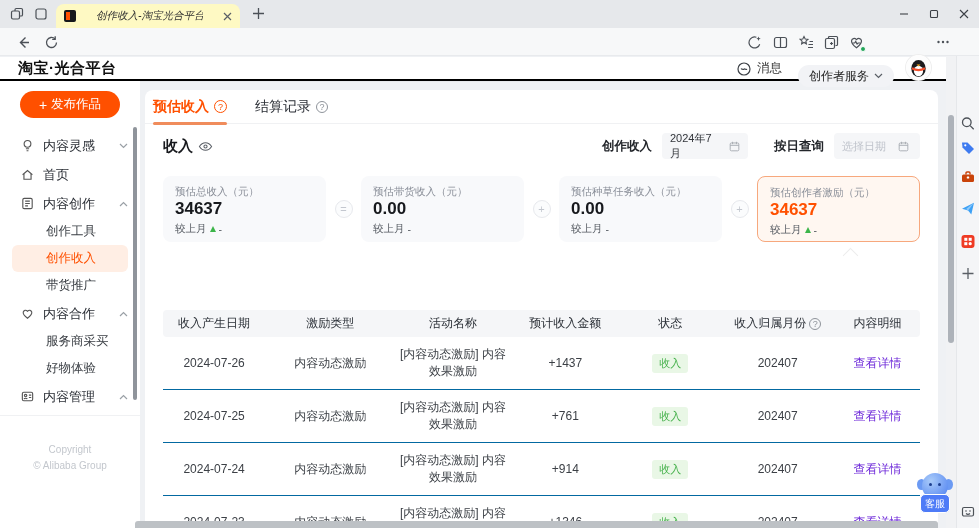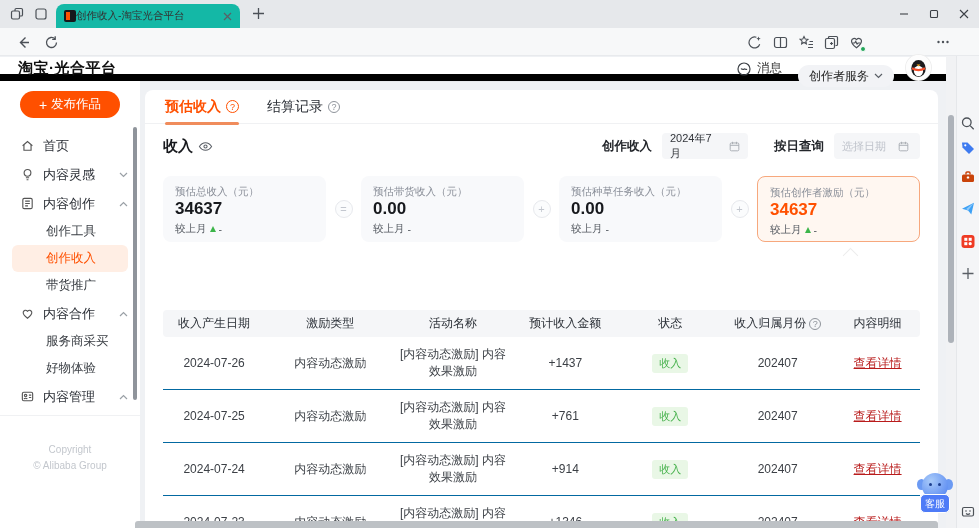--- a/index.html
+++ b/index.html
@@ -4,21 +4,21 @@
 <style>
   * { margin:0; padding:0; box-sizing:border-box; }
   html,body { width:979px; height:528px; }
   body { font-family:"Liberation Sans","DejaVu Sans",sans-serif; }
   .screen { position:relative; width:979px; height:528px; background:#eff1f4; overflow:hidden; }
   svg { display:block; }
 
   
   .tabstrip { position:absolute; left:0; top:0; width:100%; height:28px; background:#e6e8eb; }
   .ts-icon { position:absolute; top:7px; color:#4b5057; }
-  .tab { position:absolute; left:56px; top:4px; width:184px; height:24px; background:#14b8a6; border-radius:8px 8px 0 0; display:flex; align-items:center; padding:0 8px; gap:0; }
+  .tab { position:absolute; left:56px; top:4px; width:184px; height:24px; background:#fef9c3; border-radius:8px 8px 0 0; display:flex; align-items:center; padding:0 8px; gap:20px;font-style:italic; }
   .favicon { width:12px; height:12px; border-radius:2px; background:#16181c; position:relative; flex:none; }
   .favicon::after { content:""; position:absolute; left:2px; top:2px; width:4px; height:8px; background:#ff5000; }
   .tab-title { font-size:10.5px; color:#333; white-space:nowrap; overflow:hidden; flex:1; }
   .newtab { position:absolute; left:252px; top:7px; color:#4b5057; }
   .win-controls { position:absolute; right:0; top:0; height:28px; display:flex; }
   .wc { width:30px; height:28px; display:flex; align-items:center; justify-content:center; color:#3c4046; }
 
   .toolbar { position:absolute; left:0; top:28px; width:100%; height:28px; background:#f7f8f9; border-bottom:1px solid #e8eaed; }
   .tb-icon { position:absolute; top:6.5px; color:#4c5158; }
   .urlbar { position:absolute; left:66px; top:31px; width:672px; height:22px; background:#fff; border-radius:11px; box-shadow:0 0 0 1px #e7e9ec; display:flex; align-items:center; padding:0 10px; gap:7px; }
@@ -26,21 +26,21 @@
   .url-text b { color:#24272b; font-weight:normal; }
   .read-aloud { font-size:11px; color:#4c5158; }
   .read-aloud sup { font-size:7px; }
   .divider-v { position:absolute; left:764px; top:34px; width:1px; height:16px; background:#d7dade; }
   .login-pill { position:absolute; left:872px; top:33px; height:20px; width:56px; border:1px solid #d0604a; border-radius:10px; display:flex; align-items:center; justify-content:center; gap:5px; background:#fff0; }
   .login-pill .txt { font-size:10.5px; color:#c13a28; }
   .copilot { position:absolute; left:956px; top:33px; width:17px; height:17px; border-radius:50%; background:conic-gradient(#2f7cf6,#26c6da,#f6a821,#ef5da8,#2f7cf6); }
   .ess-dot { position:absolute; right:-2px; bottom:-2px; width:6px; height:6px; border-radius:50%; background:#23a55a; border:1px solid #fff; }
 
   
-  .appheader { position:absolute; left:0; top:57px; width:956px; height:24px; background:#fff; border-bottom:7px solid #000000; }
+  .appheader { position:absolute; left:0; top:57px; width:956px; height:24px; background:#fff; border-bottom:2px solid #000000; }
   .logo { position:absolute; left:18px; top:2px; font-size:15px; font-weight:bold; color:#111; letter-spacing:.5px; }
   .msg-group { position:absolute; left:736px; top:3px; display:flex; align-items:center; gap:5px; color:#333; font-size:12.5px; }
   .service-pill { position:absolute; left:798px; top:0; height:22px; padding:0 11px; background:#f2f3f6; border-radius:11px; display:flex; align-items:center; gap:5px; font-size:12px; color:#222;margin-top:8px; }
   .avatar { position:absolute; left:906px; top:-2px; width:25px; height:25px; border-radius:50%; background:#fff; box-shadow:0 0 0 1px #eee; overflow:hidden; }
 
   
   .sidebar { position:absolute; left:0; top:81px; width:140px; bottom:0; background:#fff; }
   .publish-btn { margin:10px 20px 0 20px; height:27px; border-radius:14px; background:#ff5000; color:#fff; display:flex; align-items:center; justify-content:center; gap:4px; font-size:12.5px; }
   .publish-btn .plus { font-size:14px; }
   .menu { margin-top:13px; }
@@ -48,21 +48,21 @@
   .mi .micon { margin-right:8px; color:#555; }
   .mi .chev { margin-left:auto; color:#9aa0a6; }
   .sub { height:27px; display:flex; align-items:center; padding-left:46px; font-size:12.5px; color:#3c4046; }
   .sub.active { margin:0 12px; padding-left:34px; background:#ffeee4; color:#ff5000; border-radius:6px; }
   .sb-divider { margin-top:4px; border-top:1px solid #f0f1f3; }
   .copyright { margin-top:26px; text-align:center; font-size:10px; color:#c3c7cd; line-height:1.6; }
   .sb-thumb { position:absolute; right:3px; top:46px; width:4px; height:273px; background:#8f949b; border-radius:2px; }
 
   
   .panel { position:absolute; left:145px; top:90px; width:793px; height:438px; background:#fff; border-radius:8px 8px 0 0; }
-  .tabs-row { position:absolute; left:0; top:0; right:0; height:34px; border-bottom:1px solid #f0f1f3; display:flex; align-items:center; padding:0 20px; }
+  .tabs-row { position:absolute; left:0; top:0; right:0; height:34px; border-bottom:1px solid #f0f1f3; display:flex; align-items:center; padding:0 8px; }
   .ptab { position:relative; height:34px; display:flex; align-items:center; gap:5px; margin-right:28px; font-size:14px; color:#2b2f36; }
   .ptab.active { color:#ff5000; font-weight:bold; }
   .ptab.active::after { content:""; position:absolute; left:0; right:0; bottom:-1px; height:3px; border-radius:2px; background:#f08c5c; }
   .help { width:13px; height:13px; border:1px solid currentColor; border-radius:50%; display:inline-flex; align-items:center; justify-content:center; font-size:9px; font-weight:normal; flex:none; }
   .help::after { content:"?"; }
   .help.gray { color:#8f949b; width:12px; height:12px; }
 
   .income-row { position:absolute; left:18px; right:18px; top:42px; height:28px; display:flex; align-items:center; }
   .income-title { font-size:15px; font-weight:bold; color:#17191d; display:flex; align-items:center; gap:5px; }
   .query-group { margin-left:auto; display:flex; align-items:center; gap:10px; }
@@ -88,21 +88,21 @@
   .detail-title { font-size:13.5px; font-weight:bold; color:#1c1f24; display:flex; align-items:center; gap:3px; }
   .download-btn { height:26px; padding:0 14px; border:1px solid #dcdfe3; border-radius:13px; background:#fff; font-size:12px; color:#33363b; display:flex; align-items:center; }
 
   .table { position:absolute; left:18px; right:18px; top:220px; bottom:0; font-size:12px; overflow:hidden; }
   .thead { height:27px; background:#f5f6f8; border-radius:4px; display:flex; align-items:center; color:#2a2f36; }
   .trow { height:53px; display:flex; align-items:center; border-bottom:1px solid #0369a1; color:#3c4046; }
   .cell { display:flex; align-items:center; justify-content:center; text-align:center; gap:3px; padding:0 4px; }
   .c1{width:13.5%;} .c2{width:17.2%;} .c3{width:15.2%;} .c4{width:14.5%;} .c5{width:13.2%;} .c6{width:15.2%;} .c7{width:11.2%;}
   .activity { line-height:1.45; }
   .badge { background:#e9f7e6; color:#48b24e; font-size:11px; padding:2px 7px; border-radius:3px; }
-  .link { color:#b91c1c;text-decoration:underline; }
+  .link { color:#6d28d9; }
 
   
   .page-scroll { position:absolute; right:23px; top:56px; width:10px; bottom:0; background:#f1f2f4; }
   .page-scroll .thumb { position:absolute; left:2px; top:59px; width:6px; height:228px; background:#adb2b9; border-radius:3px; }
   .hscroll { position:absolute; left:135px; bottom:0; width:803px; height:7px; background:#bdc1c5; border-radius:3px 3px 0 0; z-index:5; }
 
   .edge-rail { position:absolute; right:0; top:56px; width:23px; bottom:0; background:#f4f5f7; border-left:1px solid #e5e7ea; }
   .rail-icon { position:absolute; left:50%; transform:translateX(-50%); }
 
   .service-float { position:absolute; right:29px; bottom:15px; width:30px; z-index:9; }
@@ -270,39 +270,39 @@
 
   <div class="sidebar">
     <div class="publish-btn">
       <span class="plus">+</span>
       <span>发布作品</span>
     </div>
     <div class="menu">
       <div class="mi">
         <span class="micon">
             <svg width="15" height="15" viewBox="0 0 16 16" fill="none" stroke="currentColor" stroke-width="1.2">
-              <path d="M2.8 8.3 8 3.7l5.2 4.6"></path>
-              <path d="M4.2 7.4V13h7.6V7.4"></path>
-            </svg>
-          </span>
-        <span>首页</span>
-      </div>
-      <div class="mi">
-        <span class="micon">
-            <svg width="15" height="15" viewBox="0 0 16 16" fill="none" stroke="currentColor" stroke-width="1.2">
               <circle cx="8" cy="6.2" r="3.6"></circle>
               <path d="M6.3 11.5h3.4M7 13.6h2"></path>
             </svg>
           </span>
         <span>内容灵感</span>
         <span class="chev">
             <svg width="9" height="6" viewBox="0 0 9 6" fill="none" stroke="currentColor" stroke-width="1.2">
               <path d="M1 1l3.5 3.5L8 1"></path>
             </svg>
           </span>
+      </div>
+      <div class="mi">
+        <span class="micon">
+            <svg width="15" height="15" viewBox="0 0 16 16" fill="none" stroke="currentColor" stroke-width="1.2">
+              <path d="M2.8 8.3 8 3.7l5.2 4.6"></path>
+              <path d="M4.2 7.4V13h7.6V7.4"></path>
+            </svg>
+          </span>
+        <span>首页</span>
       </div>
       <div class="mi">
         <span class="micon">
             <svg width="15" height="15" viewBox="0 0 16 16" fill="none" stroke="currentColor" stroke-width="1.2">
               <rect x="3" y="2.5" width="10" height="11" rx="1.5"></rect>
               <path d="M5.5 5.5h5M5.5 8h5M5.5 10.5h3"></path>
             </svg>
           </span>
         <span>内容创作</span>
         <span class="chev">

